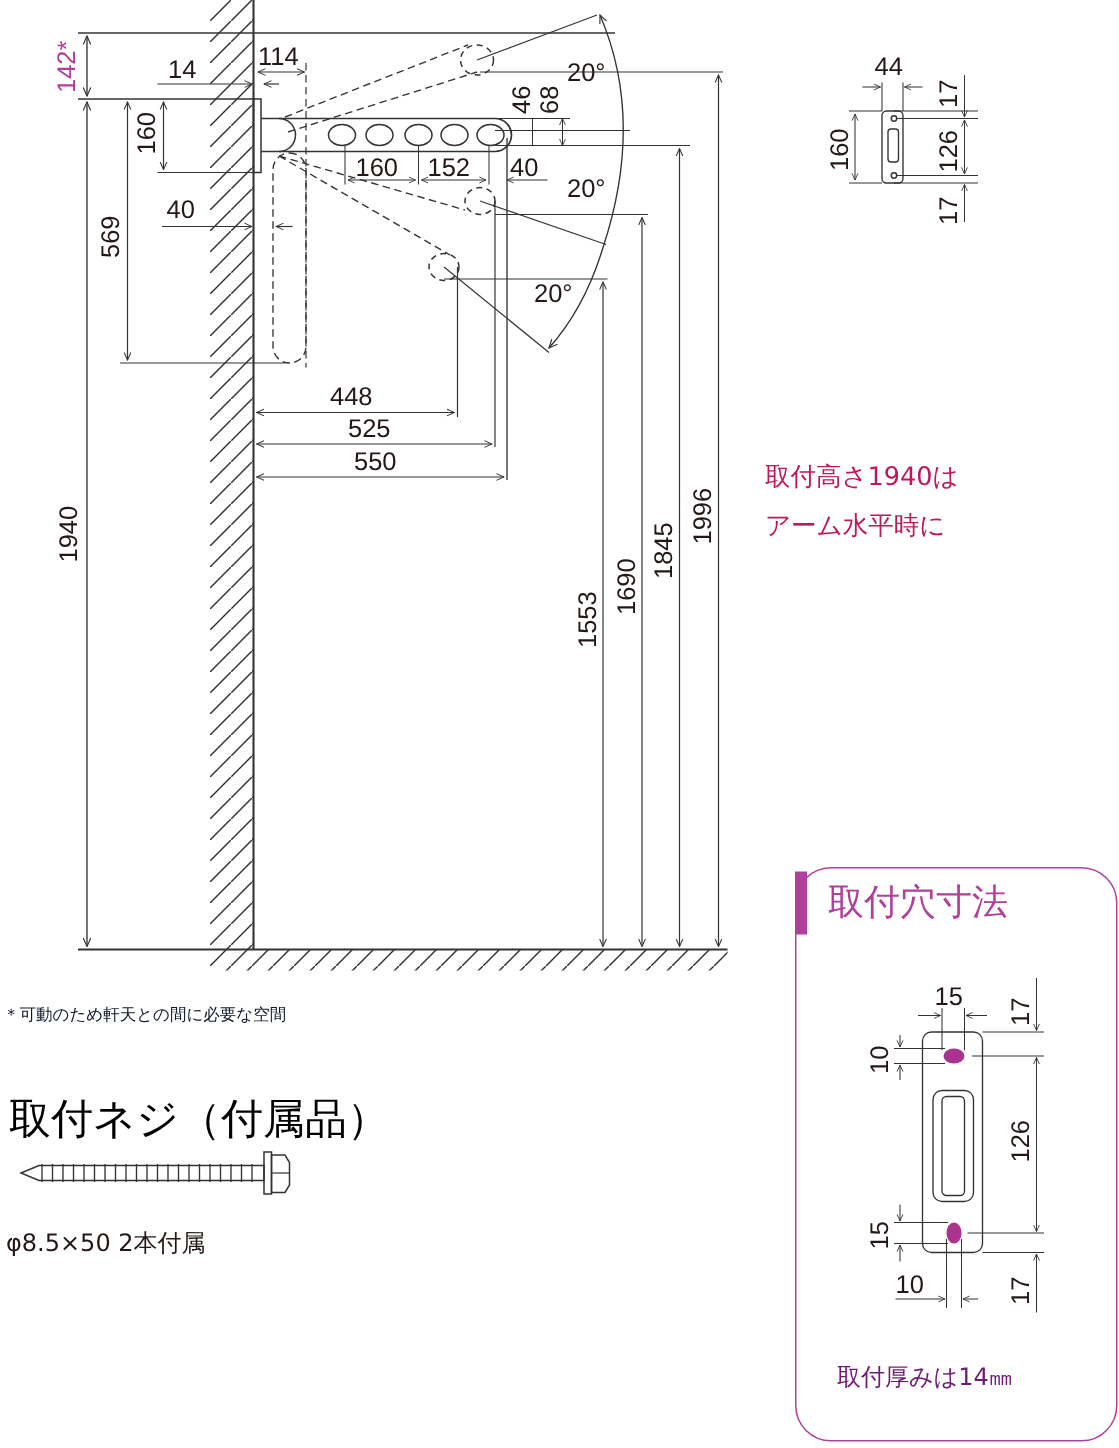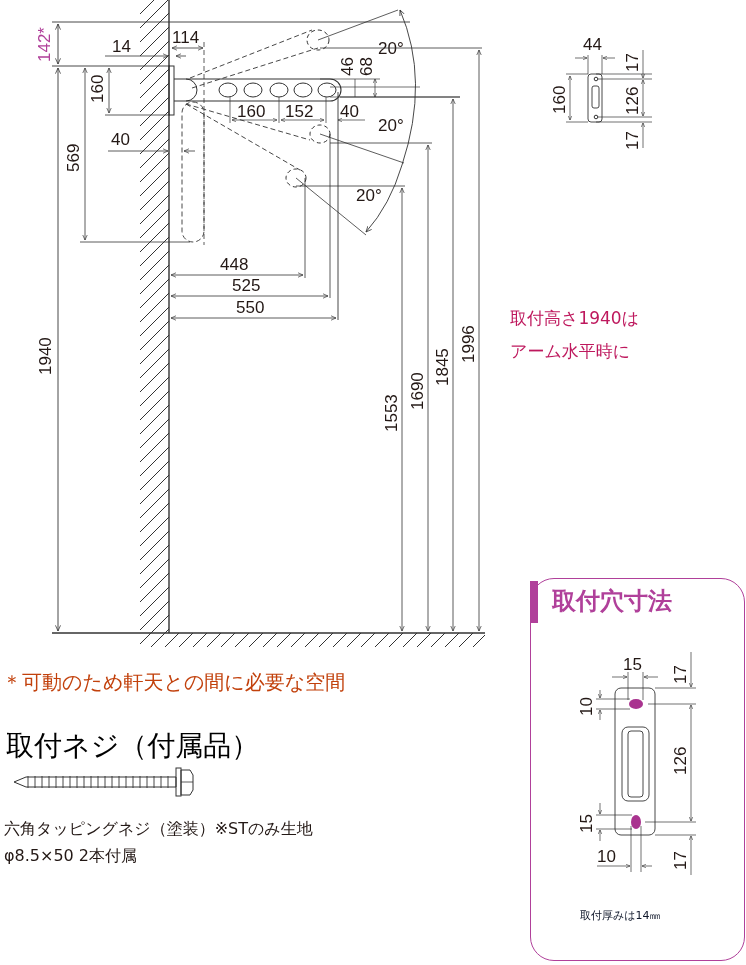--- a/index.html
+++ b/index.html
@@ -3,29 +3,29 @@
 <meta charset="utf-8">
 <style>
   html, body { margin:0; padding:0; background:#ffffff; }
   body { width:746px; height:965px; position:relative; overflow:hidden;
          font-family:"DejaVu Sans","Liberation Sans",sans-serif; color:#231815; }
   svg { position:absolute; left:0; top:0; }
   .dim { font-family:"Liberation Sans","DejaVu Sans",sans-serif; font-size:17px; fill:#231815; }
   .dim-m { font-family:"Liberation Sans","DejaVu Sans",sans-serif; font-size:17px; fill:#b0409a; }
   .note { position:absolute; left:510px; top:302px; font-size:17px; line-height:33px; color:#be185d; }
   .note div { white-space:nowrap; }
-  .pink-note { position:absolute; left:2px; top:669px; font-size:20px; color:#c2410c; white-space:nowrap; }
+  .pink-note { position:absolute; left:2px; top:669px; font-size:11px; color:#0f172a; white-space:nowrap; }
   .screw-title { position:absolute; left:6px; top:727px; font-size:28px; color:#000000; white-space:nowrap; }
   .screw-desc { position:absolute; left:4px; top:815px; font-size:16px; line-height:27px; color:#231815; }
   .screw-desc div { white-space:nowrap; }
   .box { position:absolute; left:530px; top:578px; width:215px; height:383px;
          border:1.5px solid #b0409a; border-radius:24px; box-sizing:border-box; }
-  .box-title { position:absolute; left:540px; top:585px; font-size:24px; font-weight:bold; color:#b0409a; white-space:nowrap; padding-left:12px; }
+  .box-title { position:absolute; left:540px; top:585px; font-size:24px; font-weight:normal; color:#b0409a; white-space:nowrap; padding-left:12px; }
   .box-bar { position:absolute; left:530px; top:581px; width:8px; height:42px; background:#b0409a; }
-  .box-foot { position:absolute; left:580px; top:908px; font-size:11px; color:#0f172a; white-space:nowrap; }
+  .box-foot { position:absolute; left:558px; top:908px; font-size:16px; color:#701a75; white-space:nowrap; }
 </style>
 </head>
 <body>
 
 <svg width="746" height="965" viewBox="0 0 746 965" xmlns="http://www.w3.org/2000/svg">
   <defs>
     <pattern id="hatch" patternUnits="userSpaceOnUse" width="14" height="14" patternTransform="rotate(0)">
       <line x1="0" y1="14" x2="14" y2="0" stroke="#333" stroke-width="1"></line>
     </pattern>
     <marker id="arr" viewBox="0 0 10 10" refX="9" refY="5" markerWidth="7" markerHeight="7" orient="auto-start-reverse">
@@ -243,20 +243,19 @@
 
 <div class="note">
   <div>取付高さ1940は</div>
   <div>アーム水平時に</div>
 </div>
 
 <div class="pink-note">＊可動のため軒天との間に必要な空間</div>
 
 <div class="screw-title">取付ネジ（付属品）</div>
 <div class="screw-desc">
-  <div>六角タッピングネジ（塗装）※STのみ生地</div>
   <div>φ8.5×50  2本付属</div>
 </div>
 
 <div class="box"></div>
 <div class="box-bar"></div>
 <div class="box-title">取付穴寸法</div>
 <div class="box-foot">取付厚みは14㎜</div>
 
 </body></html>

